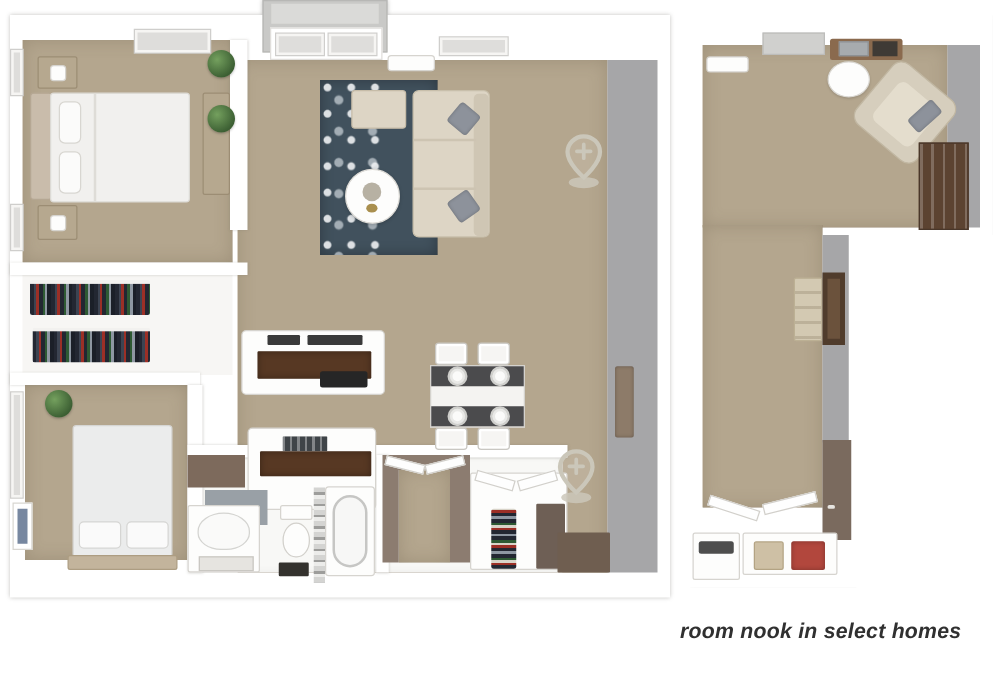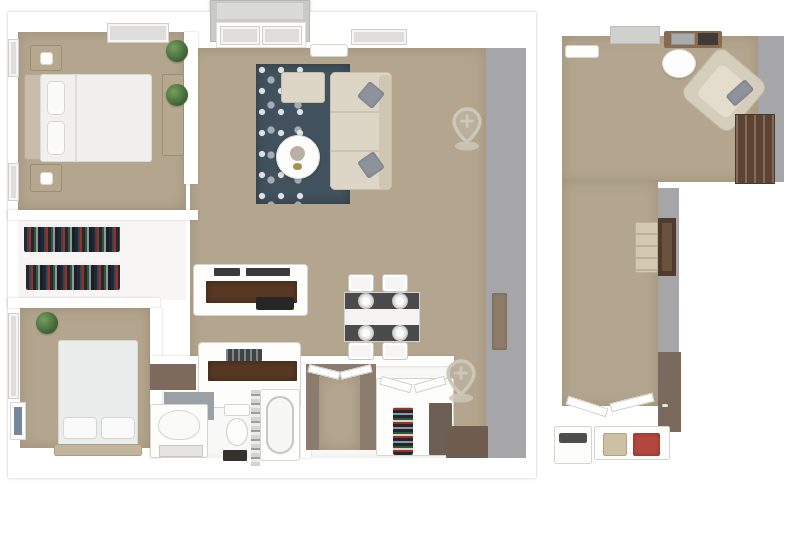--- a/index.html
+++ b/index.html
@@ -220,15 +220,16 @@
     <div class="f white-item" style="left:42px;top:414px;width:76px;height:34px;border-radius:2px;">
       <div class="f" style="left:8px;top:6px;width:24px;height:23px;background:var(--bag-beige,#cec0a5);border:1px solid #b3a383;border-radius:2px;"></div>
       <div class="f" style="left:38px;top:6px;width:27px;height:23px;background:var(--red-accent,#b2473d);border-radius:2px;box-shadow:inset 0 0 4px rgba(0,0,0,.3);"></div>
     </div>
     <div class="f white-item" style="left:2px;top:414px;width:38px;height:38px;border-radius:2px;">
       <div class="f" style="left:4px;top:6px;width:28px;height:10px;background:#4e4e4e;border-radius:2px;"></div>
     </div>
   </section>
 
   <div class="f caption" style="left:544px;top:494px;width:240px;">
+    <div>room nook in select homes</div>
   </div>
 
 </div>
 
 </body></html>

